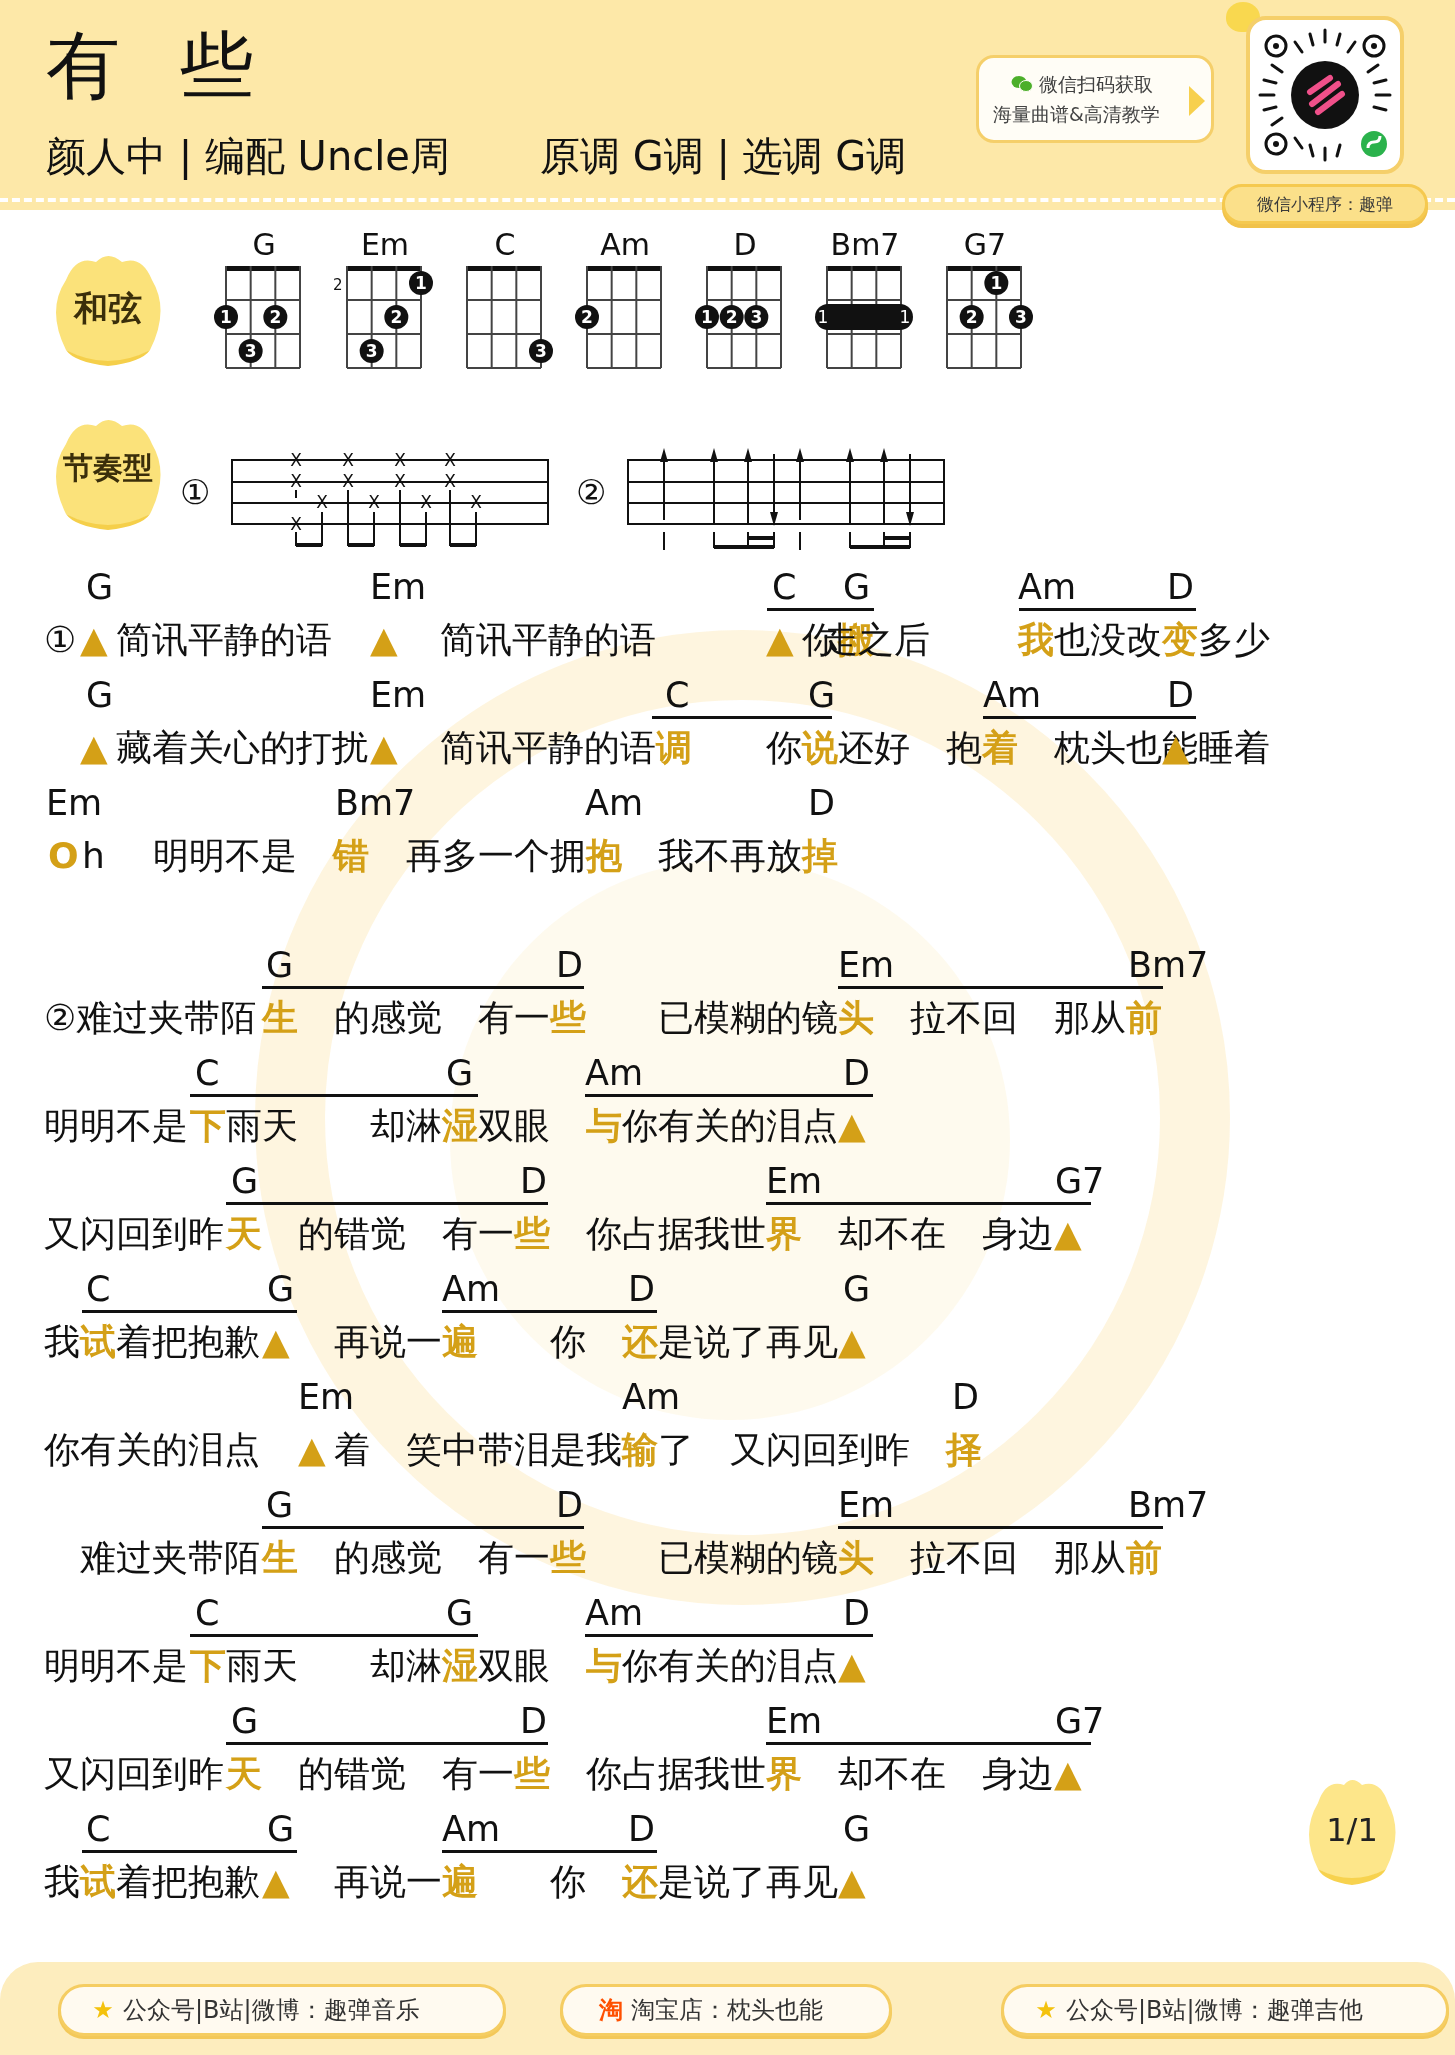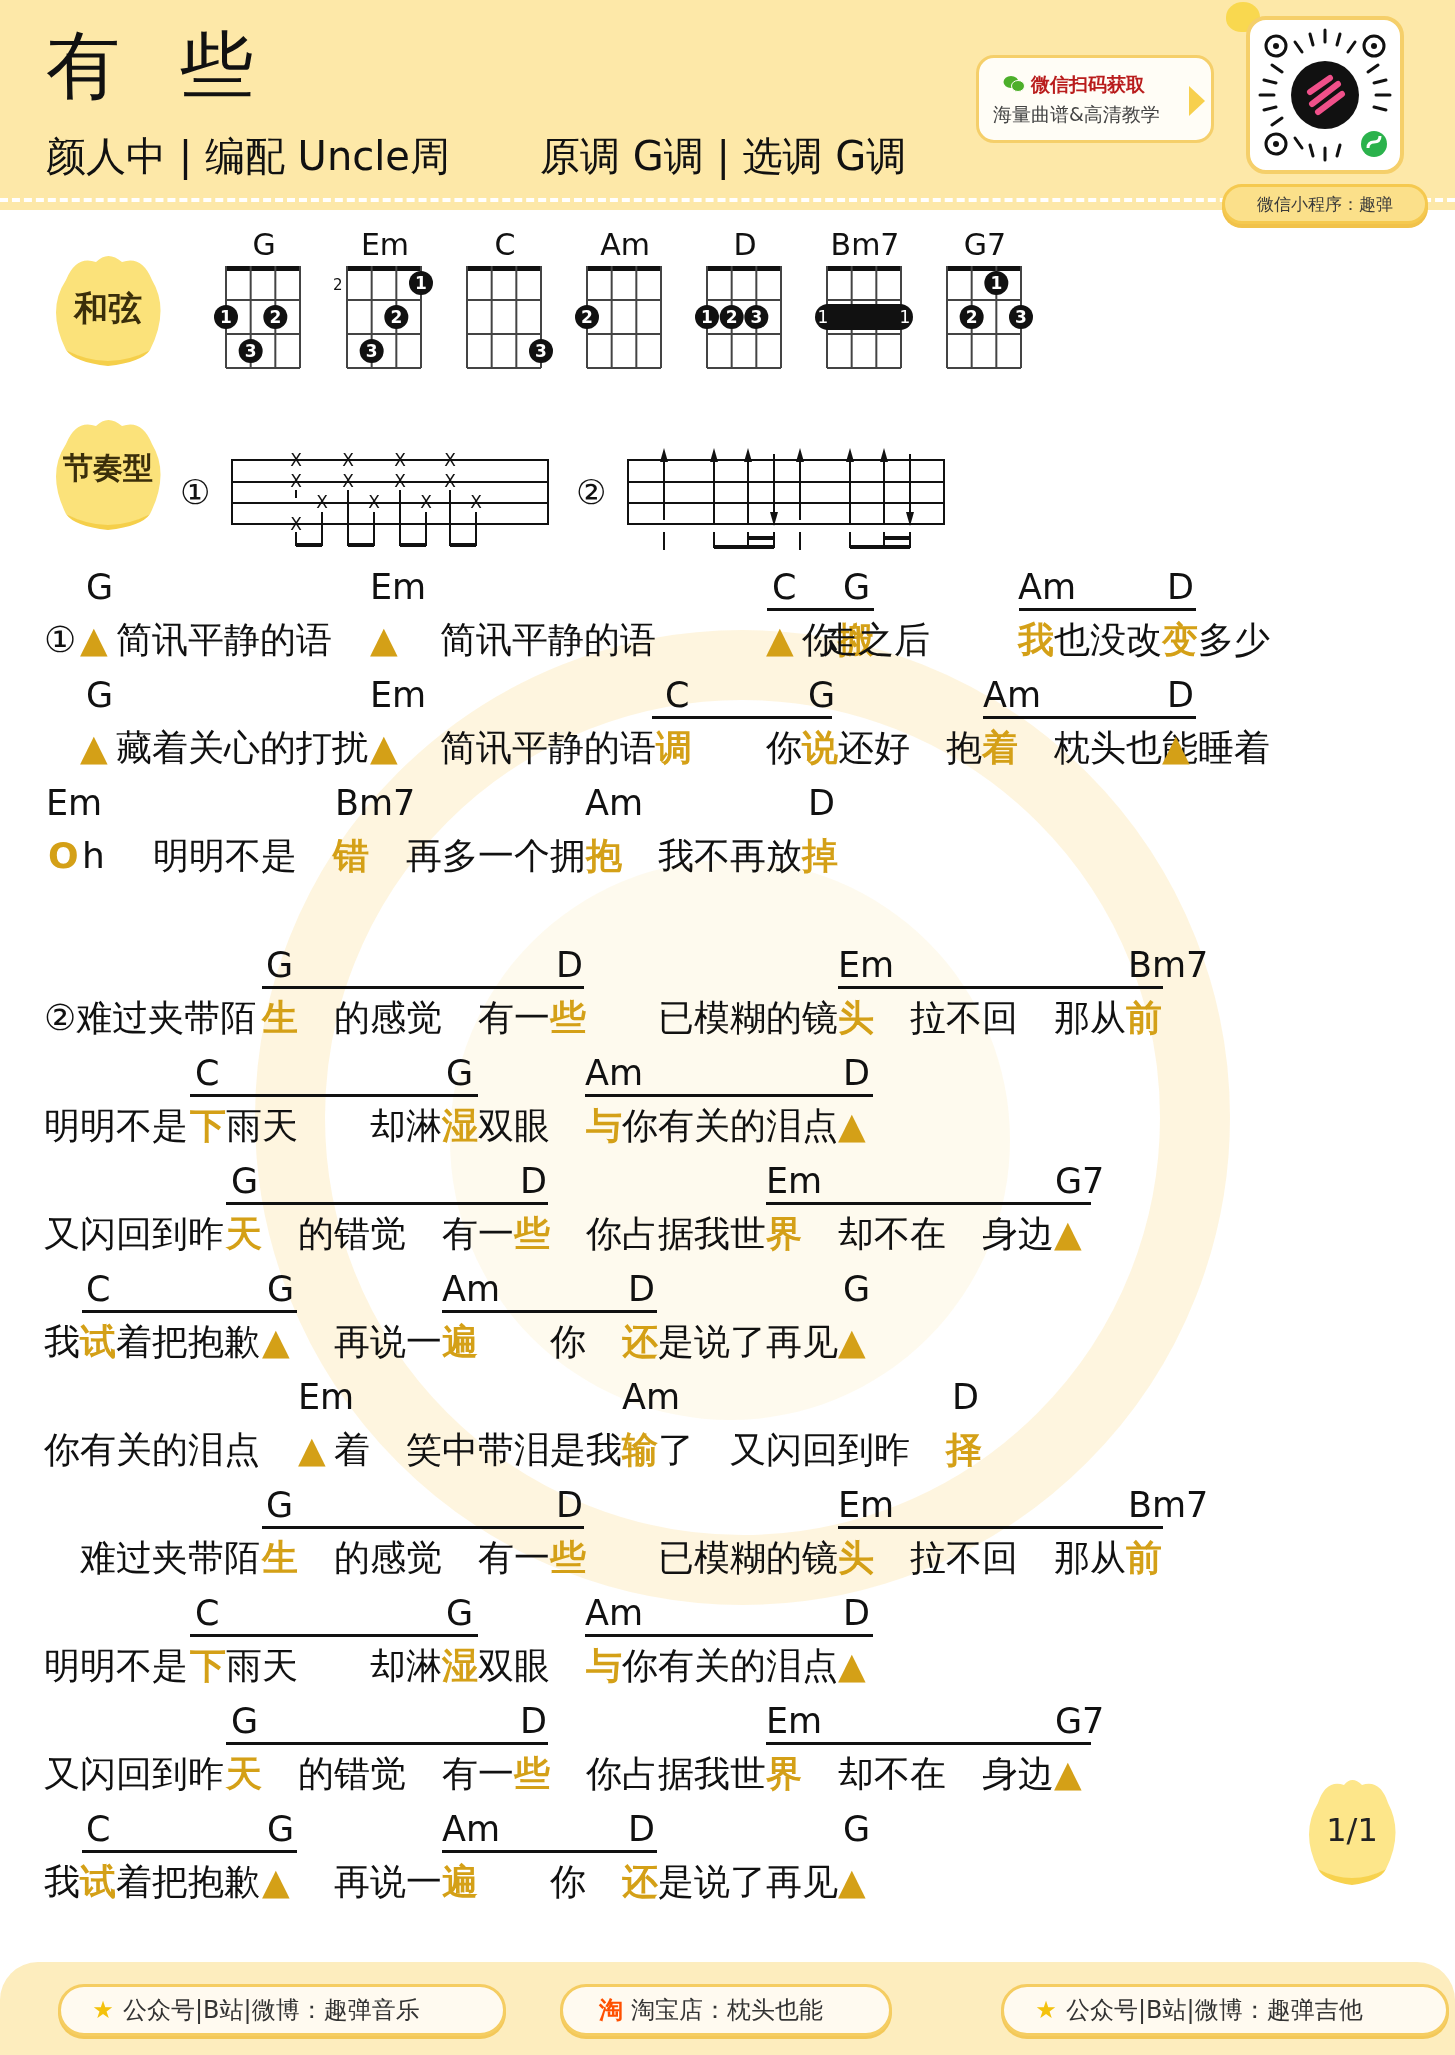--- a/index.html
+++ b/index.html
@@ -6,21 +6,21 @@
   body { width: 1455px; height: 2055px; background: #ffffff; position: relative; overflow: hidden;
          font-family: "DejaVu Sans", "Liberation Sans", sans-serif; color: #111; }
   .abs { position: absolute; }
   
   .header-band { left: 0; top: 0; width: 1455px; height: 210px; background: #fde8a8; }
   .dash-line { left: 0; top: 198px; width: 1455px; height: 0; border-top: 4px dashed #ffffff; }
   .title { left: 46px; top: 28px; font-size: 74px; letter-spacing: 18px; color: #111; line-height: 1; }
   .subtitle { top: 134px; font-size: 40px; color: #111; line-height: 1.1; white-space: nowrap; }
   .wx-box { left: 976px; top: 55px; width: 238px; height: 88px; background: #fffdf6; border: 3px solid #f5cf6a;
             border-radius: 18px; }
-  .wx-line1 { left: 24px; top: 14px; font-size: 19px; color: #b91c1c; white-space: nowrap; font-weight: bold; }
+  .wx-line1 { left: 32px; top: 14px; font-size: 19px; color: #404040; white-space: nowrap; }
   .wx-line2 { left: 14px; top: 44px; font-size: 19px; color: #444; white-space: nowrap; }
   .wx-arrow { right: 6px; top: 28px; width: 0; height: 0; border-top: 15px solid transparent; border-bottom: 15px solid transparent;
               border-left: 16px solid #f7d04d; }
   .wechat-icon { left: 0; top: 2px; width: 22px; height: 18px; }
   .qr-card { left: 1246px; top: 16px; width: 158px; height: 158px; background: #fff; border: 4px solid #f5cf6a; border-radius: 20px; }
   .qr-blob { left: 1226px; top: 2px; width: 34px; height: 30px; background: #f9d84f; border-radius: 50% 50% 45% 45%; }
   .mini-label { left: 1222px; top: 184px; width: 206px; height: 40px; background: #fbe08a; border: 3px solid #f5c94f; border-radius: 20px;
                 box-shadow: 0 4px 0 #f1c24a; font-size: 17px; color: #3b3b3b; text-align: center; line-height: 34px; }
   
   .badge { width: 124px; height: 118px; }

